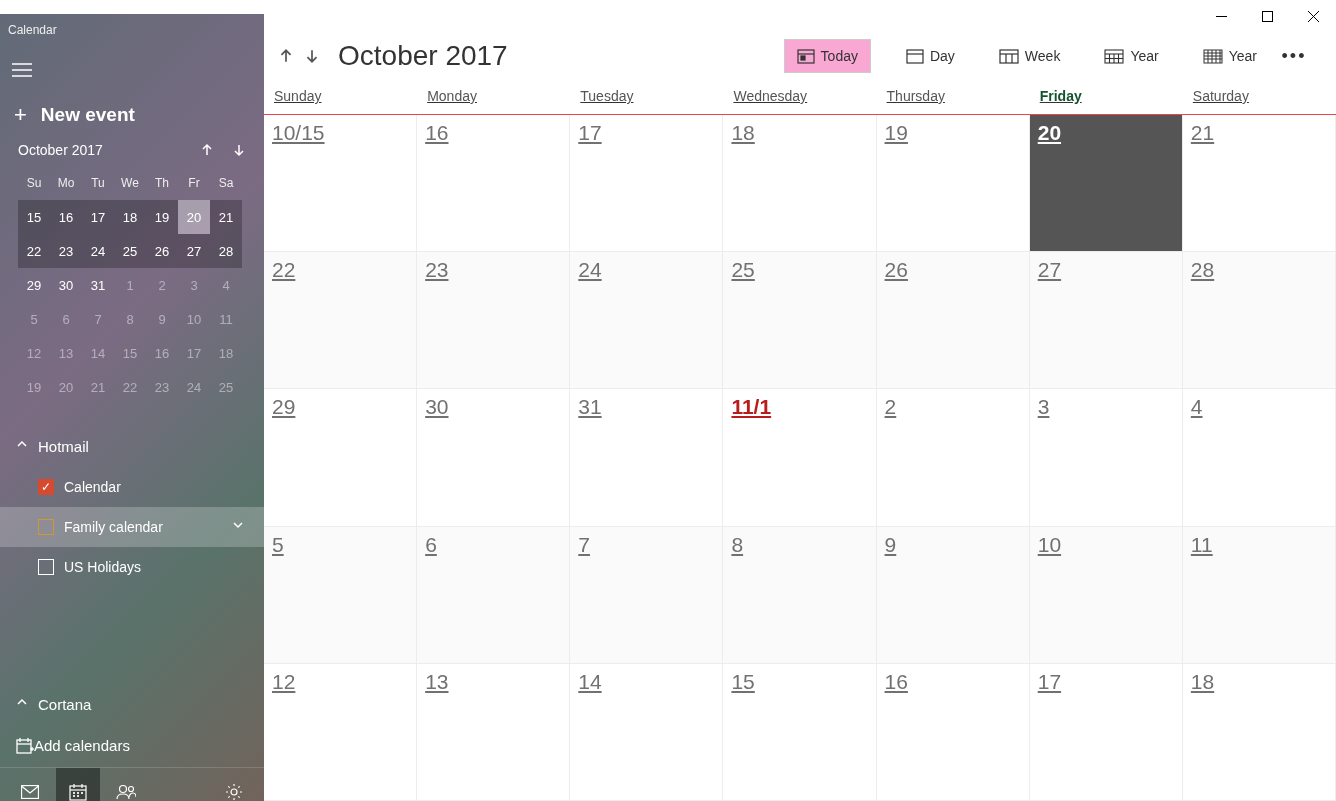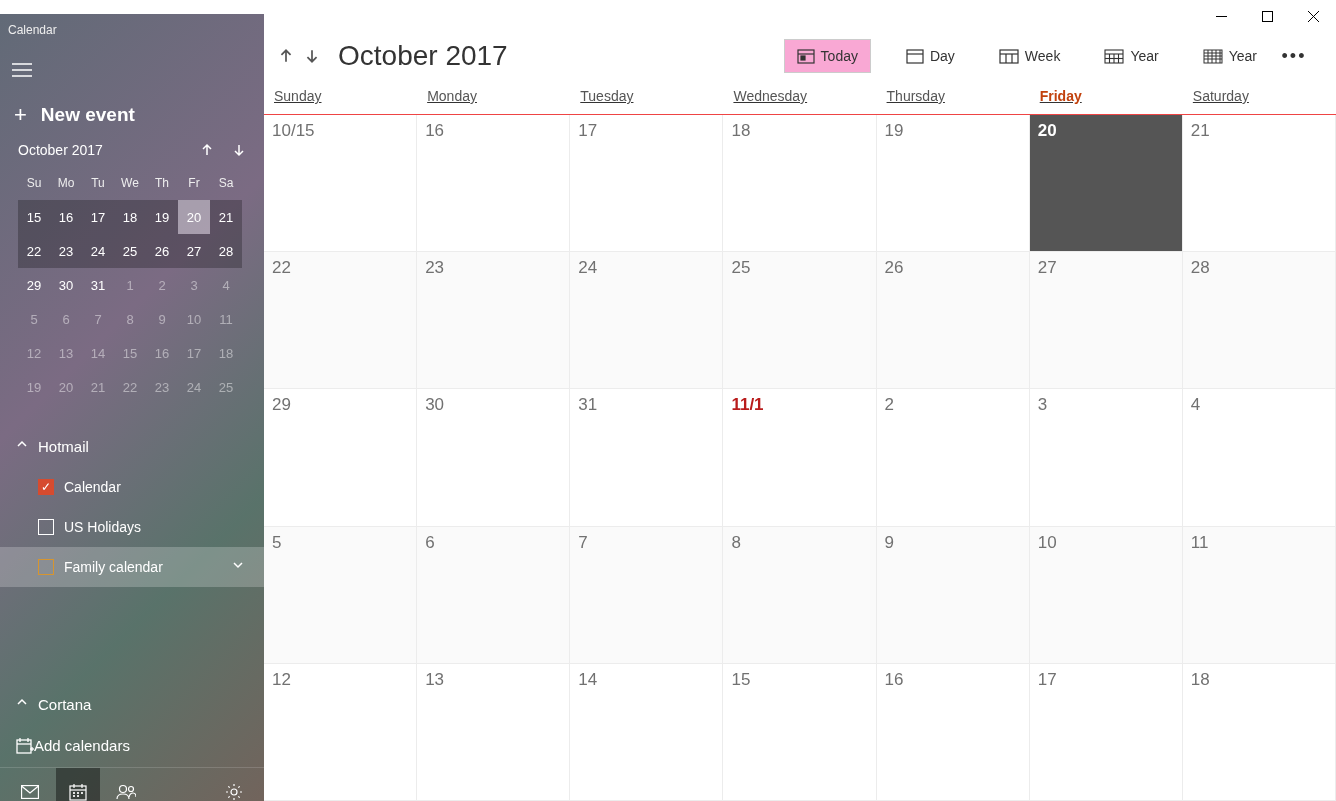--- a/index.html
+++ b/index.html
@@ -56,26 +56,26 @@
   .toolbar { height:48px; display:flex; align-items:center; padding: 0 22px 0 14px; gap:4px; }
   .tool-arrows { display:flex; gap:10px; align-items:center; margin-right:14px; }
   .tool-title { font-size:28px; font-weight:350; color:#333; }
   .tool-spacer { flex:1; }
   .view-btn { display:flex; align-items:center; gap:6px; padding:8px 12px; font-size:14px; color:#333; border:1px solid transparent; }
   .view-btn.active { background:#f9a8d4; border:1px solid #ccc; }
   .ellipsis { width:40px; display:flex; align-items:center; justify-content:center; font-size:18px; letter-spacing:2px; color:#333; }
 
   .weekhead { display:grid; grid-template-columns: repeat(7, 1fr); padding: 8px 0 10px 0; border-bottom:1px solid #ef4444;text-decoration:underline; }
   .weekhead .wh { padding-left:10px; font-size:14px; color:#555; }
-  .weekhead .wh.bold { font-weight:600; color:#c2410c; }
+  .weekhead .wh.bold { font-weight:600; color:#14532d; }
 
   .month-grid { flex:1; display:grid; grid-template-columns: repeat(7, 1fr); grid-template-rows: repeat(5, 1fr); }
   .cell { border-right:1px solid #ececec; border-bottom:1px solid #ececec; padding:6px 8px; font-size:15px; color:#717171; background:#fafafa; }
   .cell.altrow { background:#ffffff; }
-  .cell .num { font-size:17px; }
+  .cell .num { font-size:21px;text-decoration:underline; }
   .cell.bold .num { font-weight:600; color:#b91c1c; }
   .cell.today { background:#555; color:#fff; }
   .cell.today .num { color:#fff; font-weight:700; }
 
   svg { display:block; }
 </style>
 </head>
 <body>
 
 <div class="app">
@@ -169,32 +169,32 @@
         <div class="acct-head">
           <svg width="12" height="12" viewBox="0 0 12 12" fill="none" stroke="#fff" stroke-width="1.5">
             <path d="M2 8 L6 4 L10 8"></path>
           </svg>
           <span>Hotmail</span>
         </div>
         <div class="cal-item">
           <span class="cbox checked"></span>
           <span>Calendar</span>
         </div>
-        <div class="cal-item">
-          <span class="cbox"></span>
-          <span>US Holidays</span>
-        </div>
         <div class="cal-item selected">
           <span class="cbox orange" style="border-color: rgb(214, 149, 47);"></span>
           <span>Family calendar</span>
           <span class="chev-right-area">
             <svg width="12" height="12" viewBox="0 0 12 12" fill="none" stroke="#fff" stroke-width="1.5">
               <path d="M2 4 L6 8 L10 4"></path>
             </svg>
           </span>
+        </div>
+        <div class="cal-item">
+          <span class="cbox"></span>
+          <span>US Holidays</span>
         </div>
       </div>
 
     <div class="cortana-row">
       <svg width="12" height="12" viewBox="0 0 12 12" fill="none" stroke="#fff" stroke-width="1.5">
           <path d="M2 8 L6 4 L10 8"></path>
         </svg>
       <span>Cortana</span>
     </div>
 

